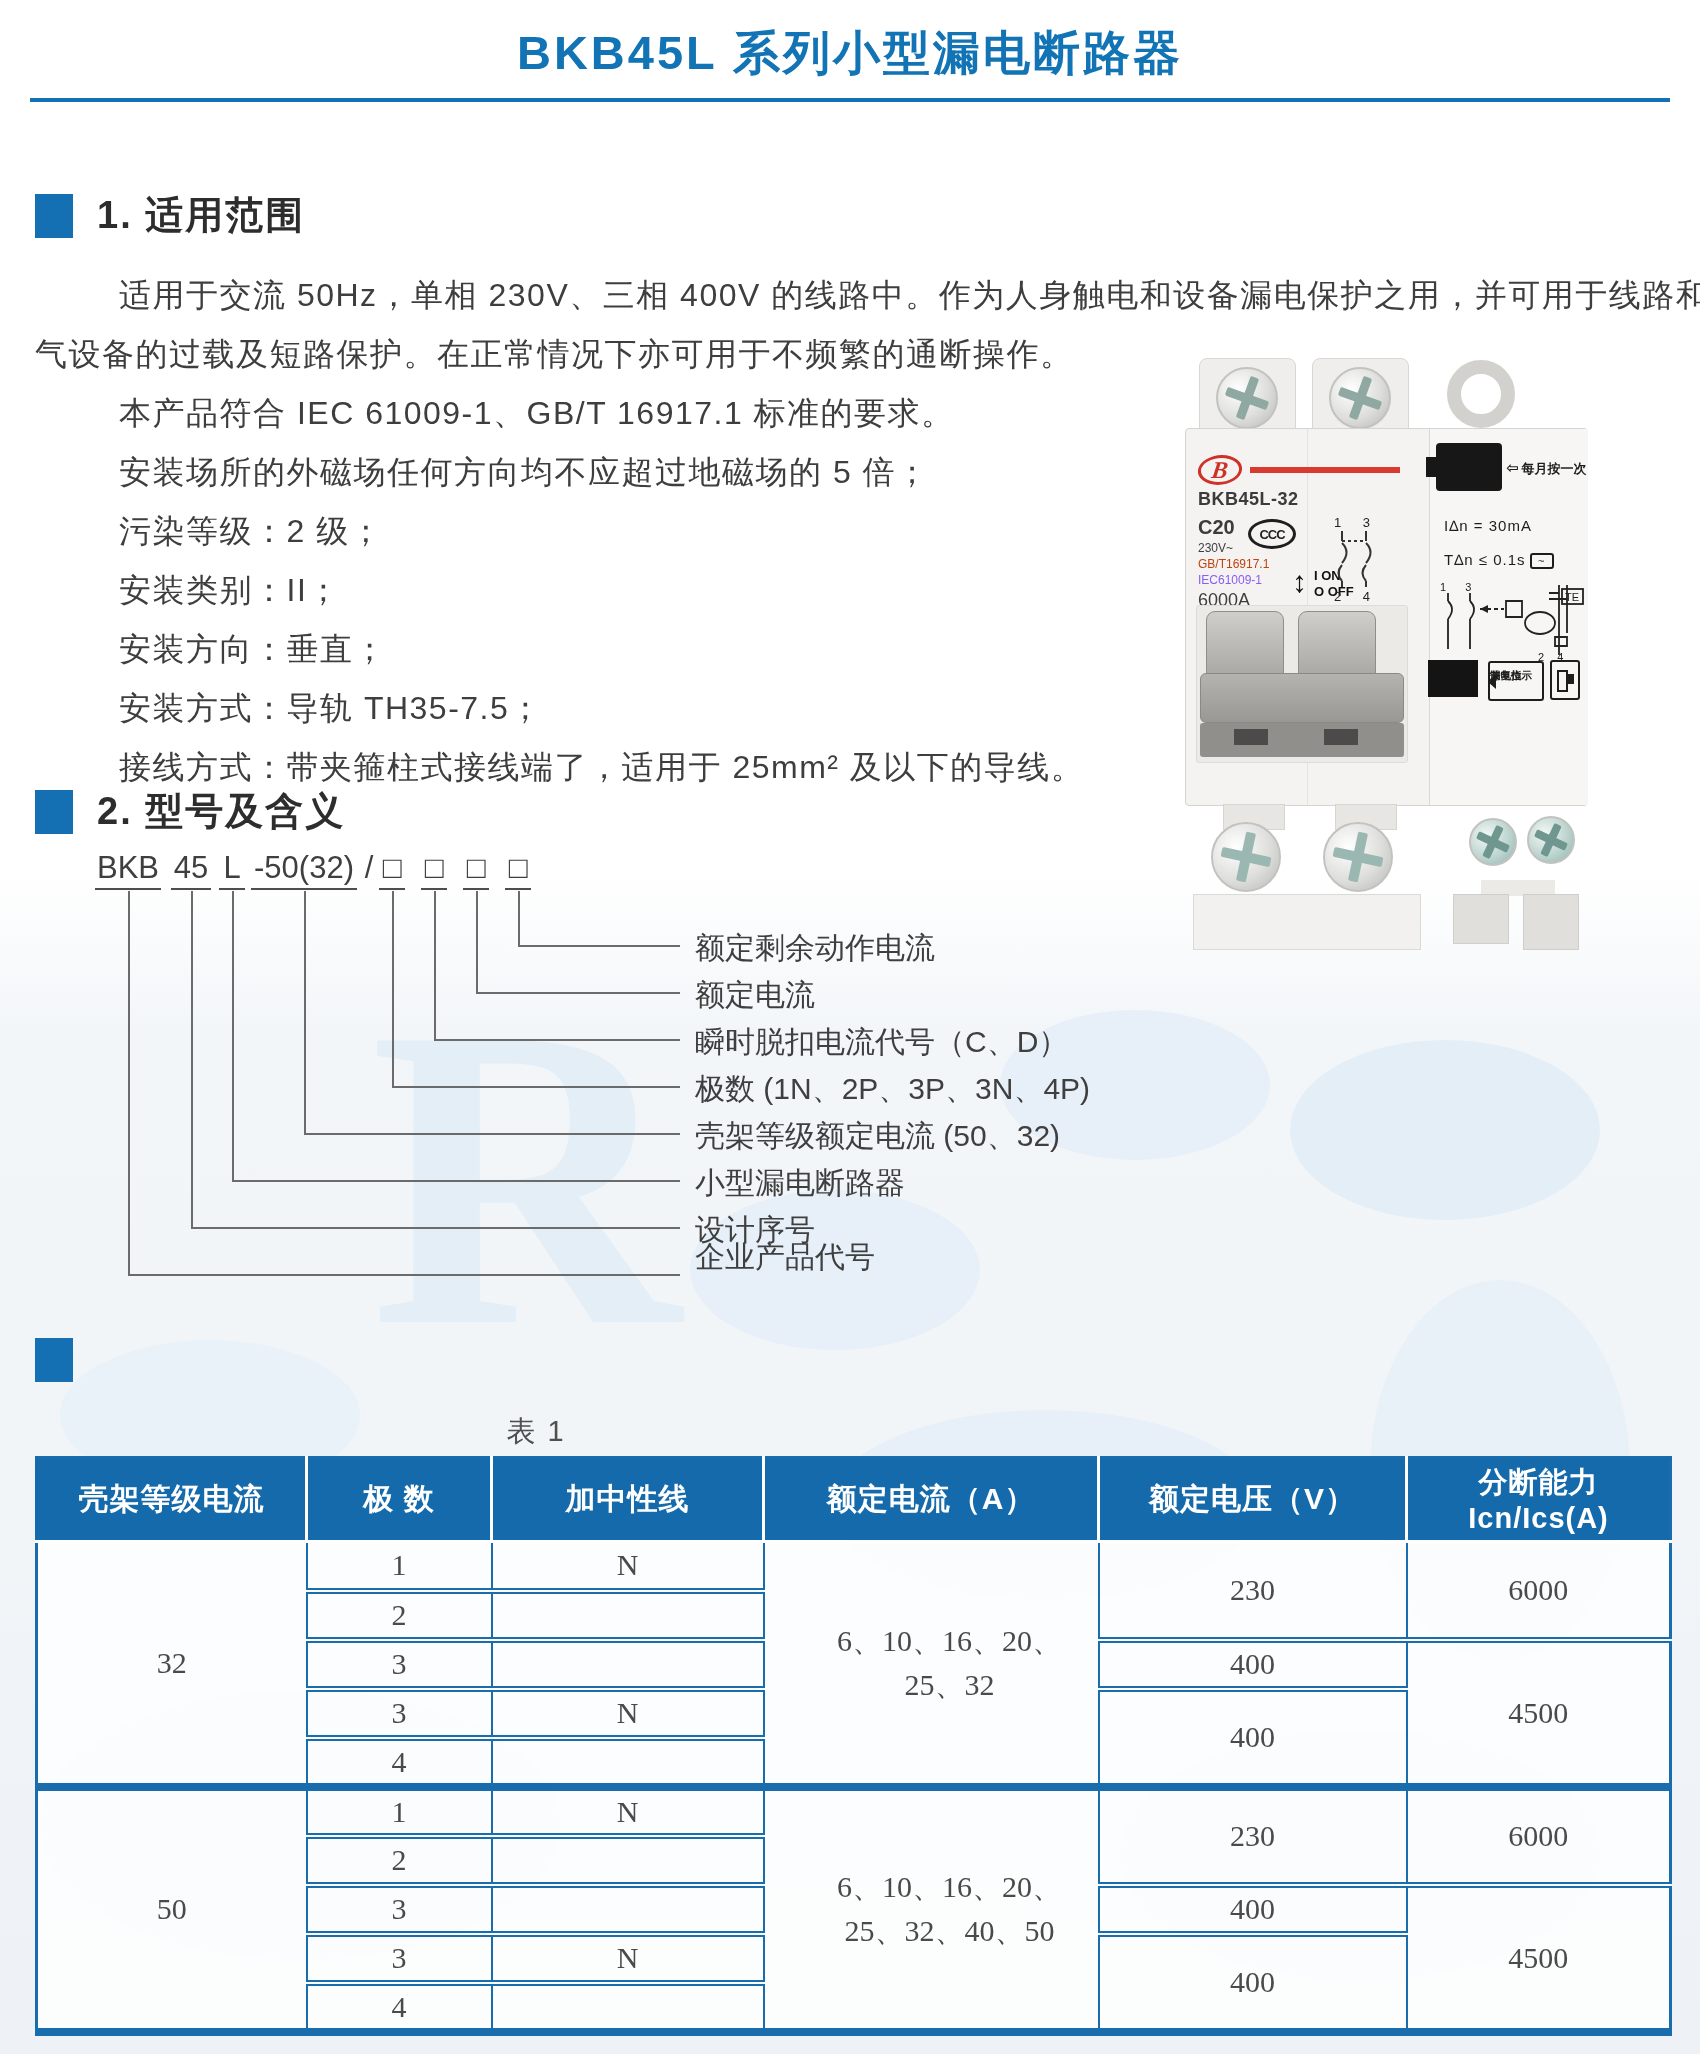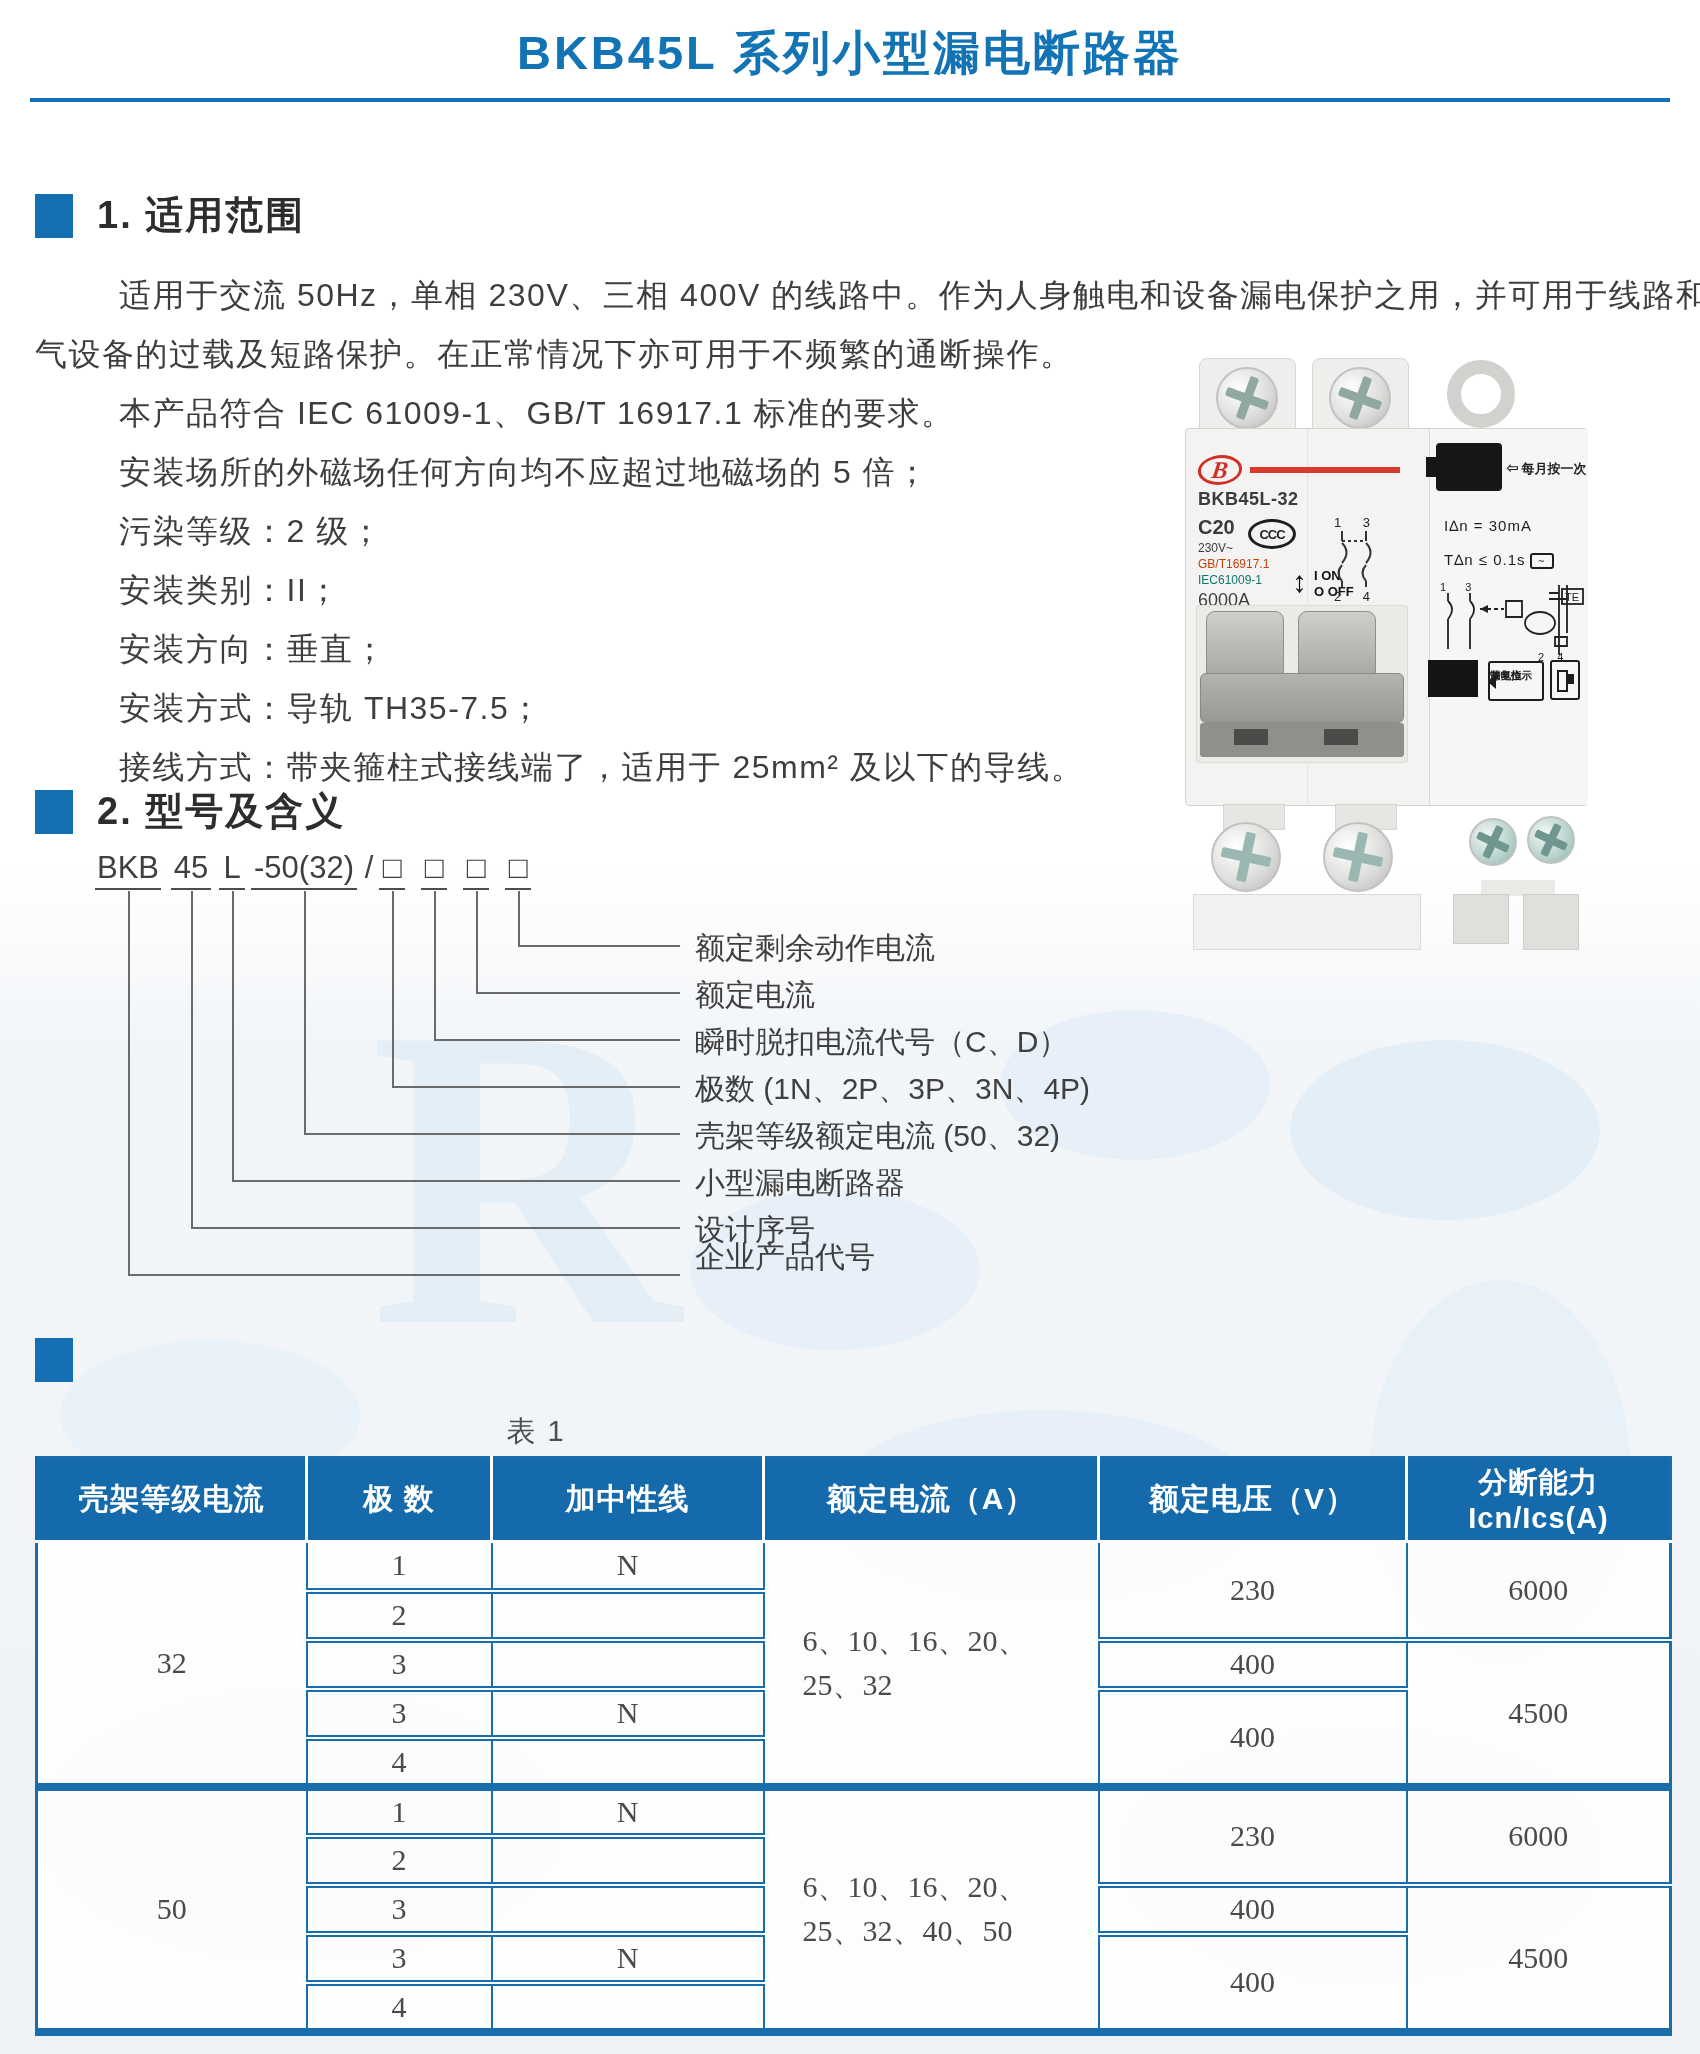--- a/index.html
+++ b/index.html
@@ -60,21 +60,21 @@
                  border-collapse:collapse; border:3px solid #1a6dad; border-bottom:8px solid #1a6dad; }
   .ptable th { height:84px; background:#156aab; color:#ffffff; font-size:30px; font-weight:bold;
                border-left:3px solid #ffffff; border-bottom:3px solid #ffffff; letter-spacing:1px; }
   .ptable th:first-child { border-left:3px solid #156aab; }
   .ptable th .h2line { line-height:36px; font-size:29px; }
   .ptable td { height:49px; border:2px solid #1a6dad; background:rgba(255,255,255,0.8);
                font-family:"Liberation Serif","DejaVu Serif",serif; font-size:30px; color:#4a4a4a;
                text-align:center; white-space:nowrap; }
   .ptable td.sep { border-bottom:6px double #1a6dad; }
   .ptable tbody.grp { border-bottom:8px solid #1a6dad; }
-  .ptable td.cur { text-align:left; padding-left:38px; line-height:44px; }
+  .ptable td.cur { text-align:center; padding-left:38px; line-height:44px; }
 
   
   .photo { left:1185px; top:352px; width:405px; height:600px; z-index:1; }
   .photo div { position:absolute; }
   .ph-tab { top:6px; width:97px; height:72px; background:#efeeec; border:1px solid #d8d7d4; border-radius:8px 8px 0 0; }
   .pt1{left:14px}.pt2{left:127px}
   .screw { border-radius:50%; background:radial-gradient(circle at 35% 35%, #ffffff, #dedfdc 55%, #b7b8b5); border:2px solid #c2c3c0; }
   .screw .cr1,.screw .cr2 { left:50%; top:50%; background:#8fa8a2; border-radius:2px; }
   .s-big { width:62px; height:62px; }
   .s-big .cr1 { width:44px; height:9px; margin:-4px 0 0 -22px; transform:rotate(20deg); }
@@ -88,21 +88,21 @@
   .module { left:243px; top:0; width:159px; height:100%; background:#f7f6f4; border-left:1px solid #d9d8d5; }
   .logo-b { left:12px; top:26px; width:44px; height:30px; border:3px solid #cf3127; border-radius:50%;
             color:#cf3127; font:italic bold 24px "Liberation Serif",serif; text-align:center; line-height:25px; transform:skewX(-8deg); }
   .red-bar { left:64px; top:38px; width:150px; height:6px; background:#d93a2e; }
   .ph-model { left:12px; top:60px; font-size:18px; font-weight:bold; color:#3b3b3b; letter-spacing:0.5px; }
   .ph-curve { left:12px; top:87px; font-size:20px; font-weight:bold; color:#3b3b3b; }
   .ccc { left:62px; top:90px; width:48px; height:30px; border:3px solid #1e1e1e; border-radius:50%;
          font-size:13px; font-weight:bold; color:#1e1e1e; text-align:center; line-height:25px; letter-spacing:-1px; }
   .ph-v    { left:12px; top:112px; font-size:12px; color:#3d3d3d; }
   .ph-std1 { left:12px; top:128px; font-size:12px; color:#c2410c; }
-  .ph-std2 { left:12px; top:144px; font-size:12px; color:#0f766e;text-align:right; }
+  .ph-std2 { left:12px; top:144px; font-size:12px; color:#8b5cf6;text-align:right; }
   .ph-6000 { left:12px; top:161px; font-size:18px; color:#3d3d3d; }
   .updown  { left:106px; top:138px; font-size:30px; font-weight:bold; color:#111; line-height:30px; }
   .onoff   { left:128px; top:139px; font-size:13px; font-weight:bold; color:#111; line-height:16px; white-space:pre; }
   .pole-diag { left:146px; top:86px; width:54px; height:90px; }
   .pd-top { left:2px; top:0; font-size:13px; color:#222; letter-spacing:9px; }
   .pd-bot { left:2px; top:74px; font-size:13px; color:#222; letter-spacing:9px; }
   .pd-svg { left:0; top:16px; position:absolute; }
 
   .test-btn { left:250px; top:14px; width:66px; height:48px; background:#171717; border-radius:4px; }
   .test-btn:before { content:""; position:absolute; left:-10px; top:14px; width:12px; height:20px; background:#171717; }

